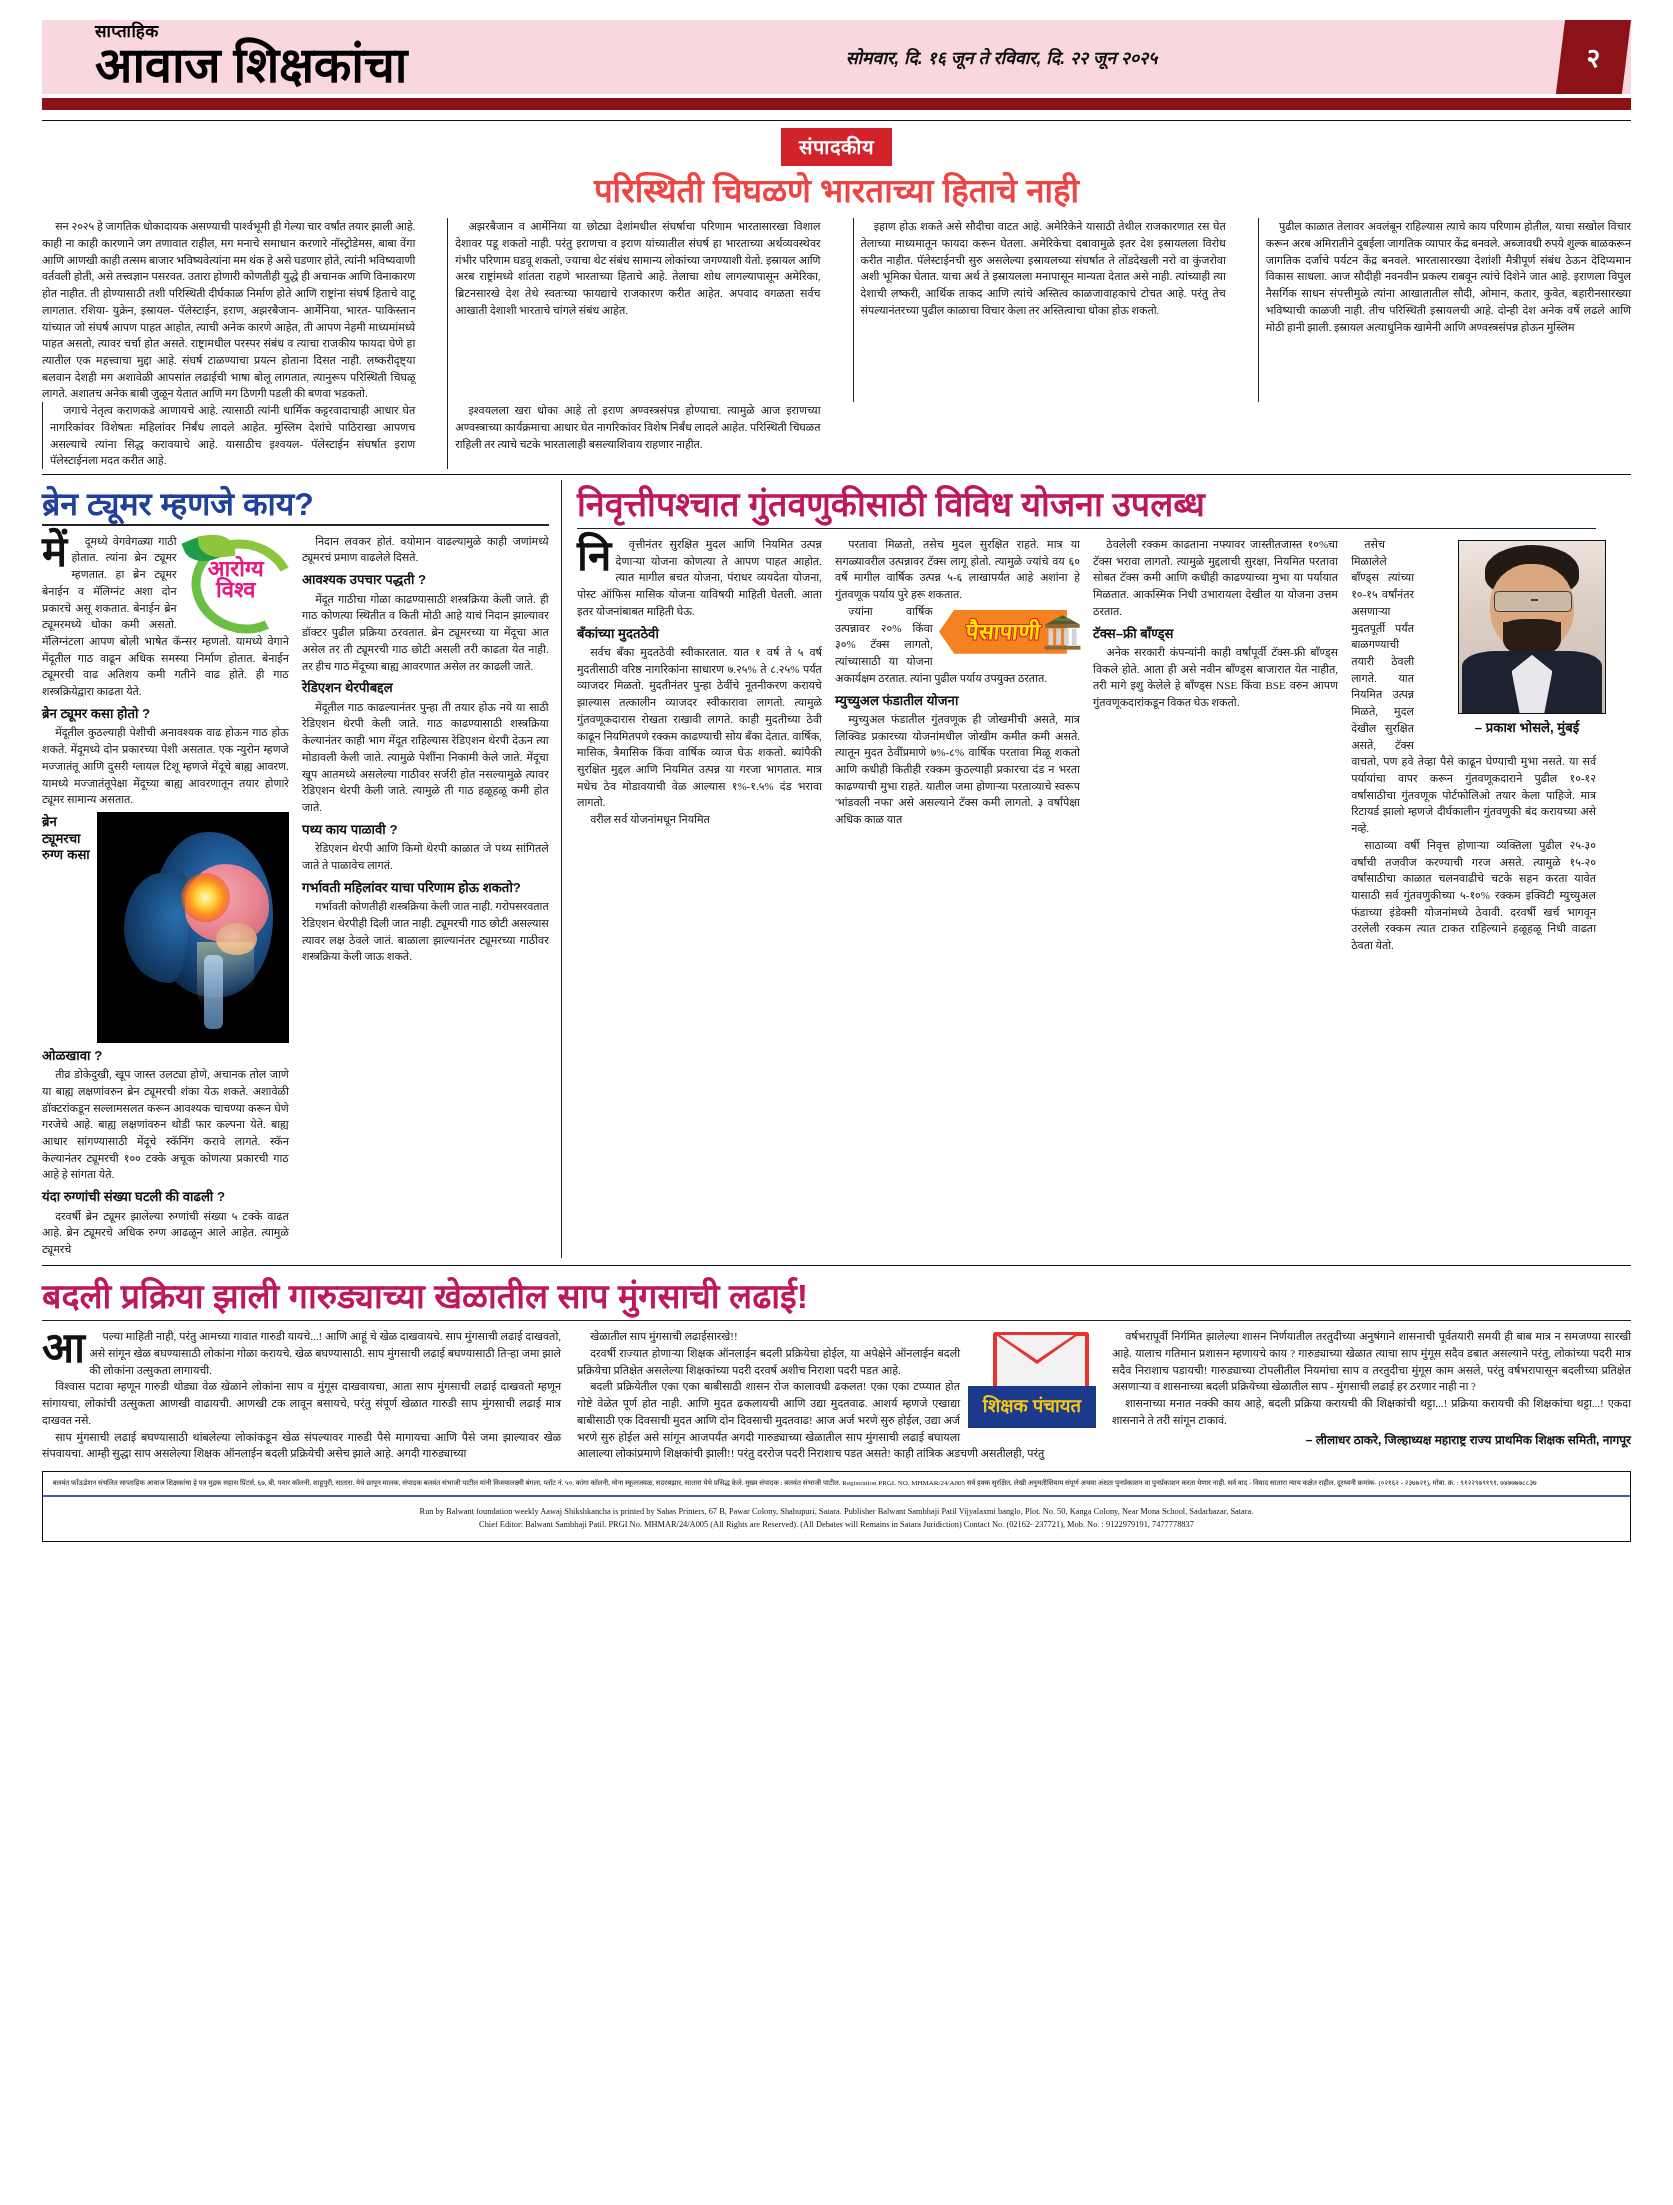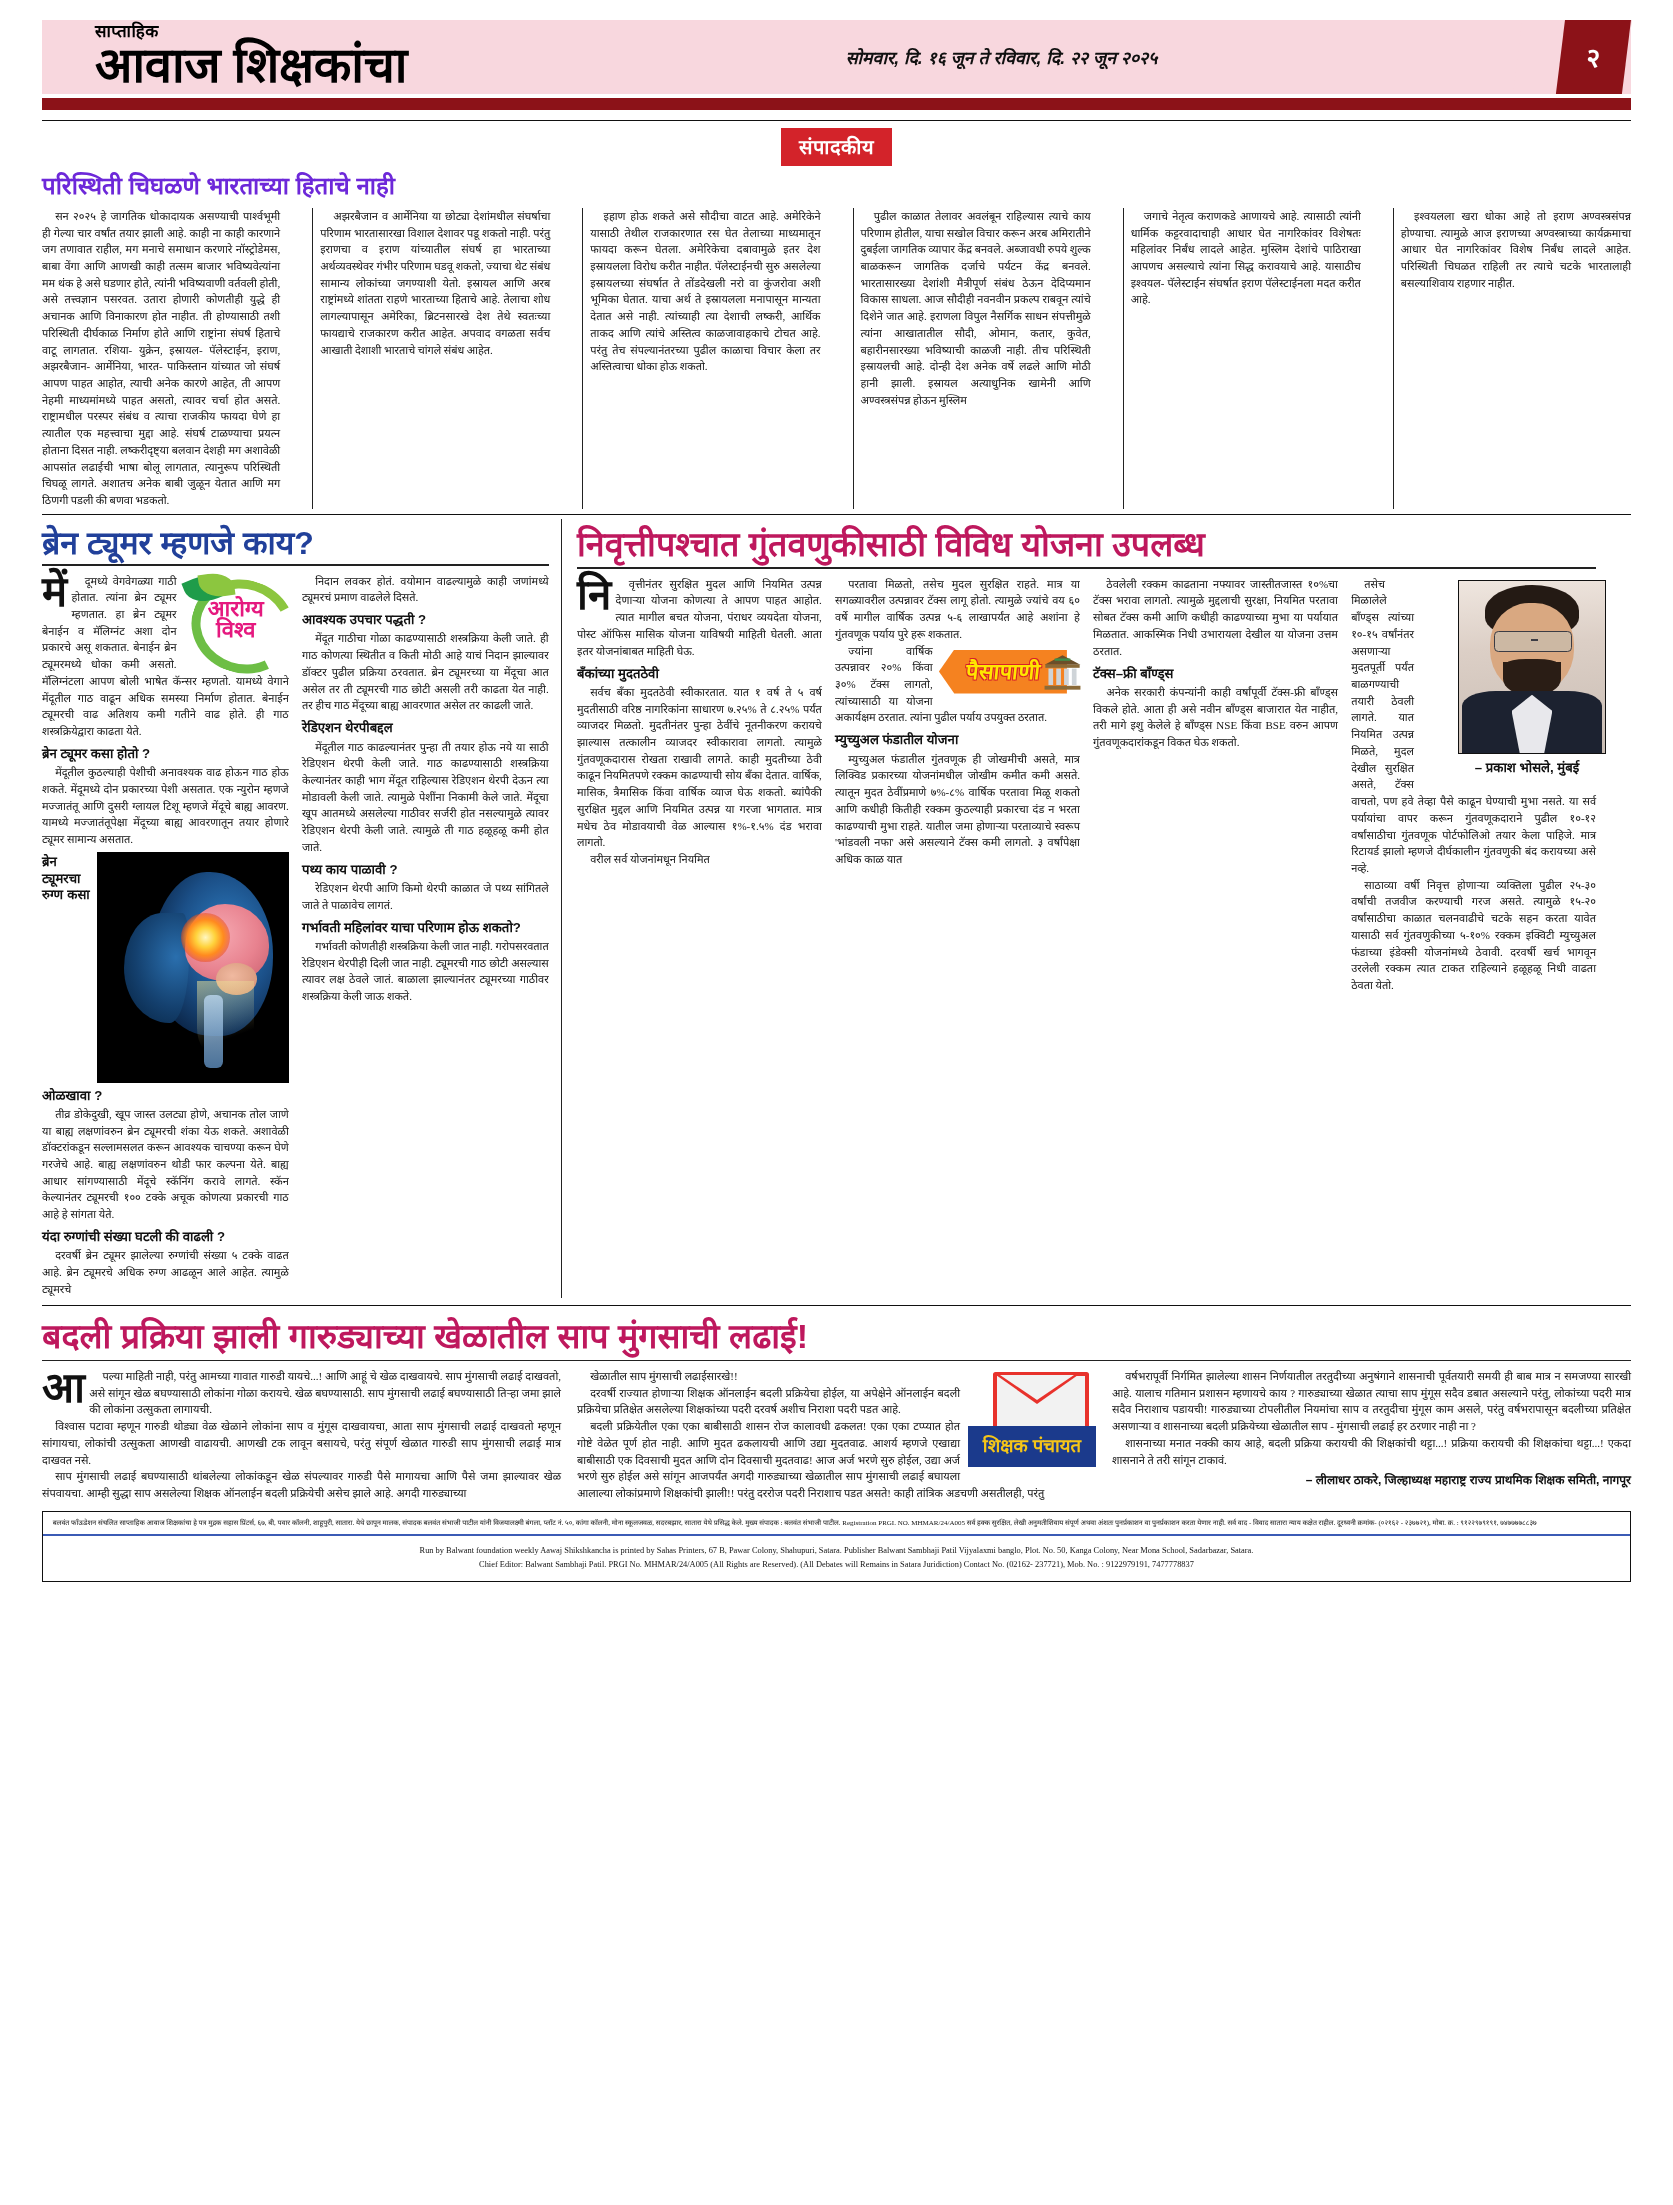--- a/index.html
+++ b/index.html
@@ -62,27 +62,27 @@
     position:relative;
   }
   .edit-badge-row{text-align:center;margin-bottom:1.8px;}
   .edit-badge{
     display:inline-block;background:#d3232a;color:#fff;
     font-family:"Liberation Sans","DejaVu Sans",sans-serif;
     font-weight:700;font-size:20px;padding:4.4px 17.6px 6.2px 17.6px;
     letter-spacing:0.4px;
   }
   .edit-headline{
-    text-align:left;
-    font-family:"Liberation Sans","DejaVu Sans",sans-serif;
-    font-weight:700;font-size:24px;color:#6d28d9;line-height:1.15;
+    text-align:center;
+    font-family:"Liberation Sans","DejaVu Sans",sans-serif;
+    font-weight:700;font-size:33px;color:#ef4444;line-height:1.15;
     margin:6.2px 0 8px 0;
   }
   .edit-cols{
-    display:grid;grid-template-columns:repeat(6,1fr);
+    display:grid;grid-template-columns:repeat(4,1fr);
     column-gap:32px;
   }
   .edit-cols .col{
     font-size:11px;line-height:1.52;text-align:justify;
     hyphens:auto;word-spacing:-0.2px;
     border-left:0.9px solid #222;padding-left:7px;
   }
   .edit-cols .col:first-child{border-left:none;padding-left:0;}
   .edit-cols .col p{margin:0 0 0 0;text-indent:13.2px;}
 

